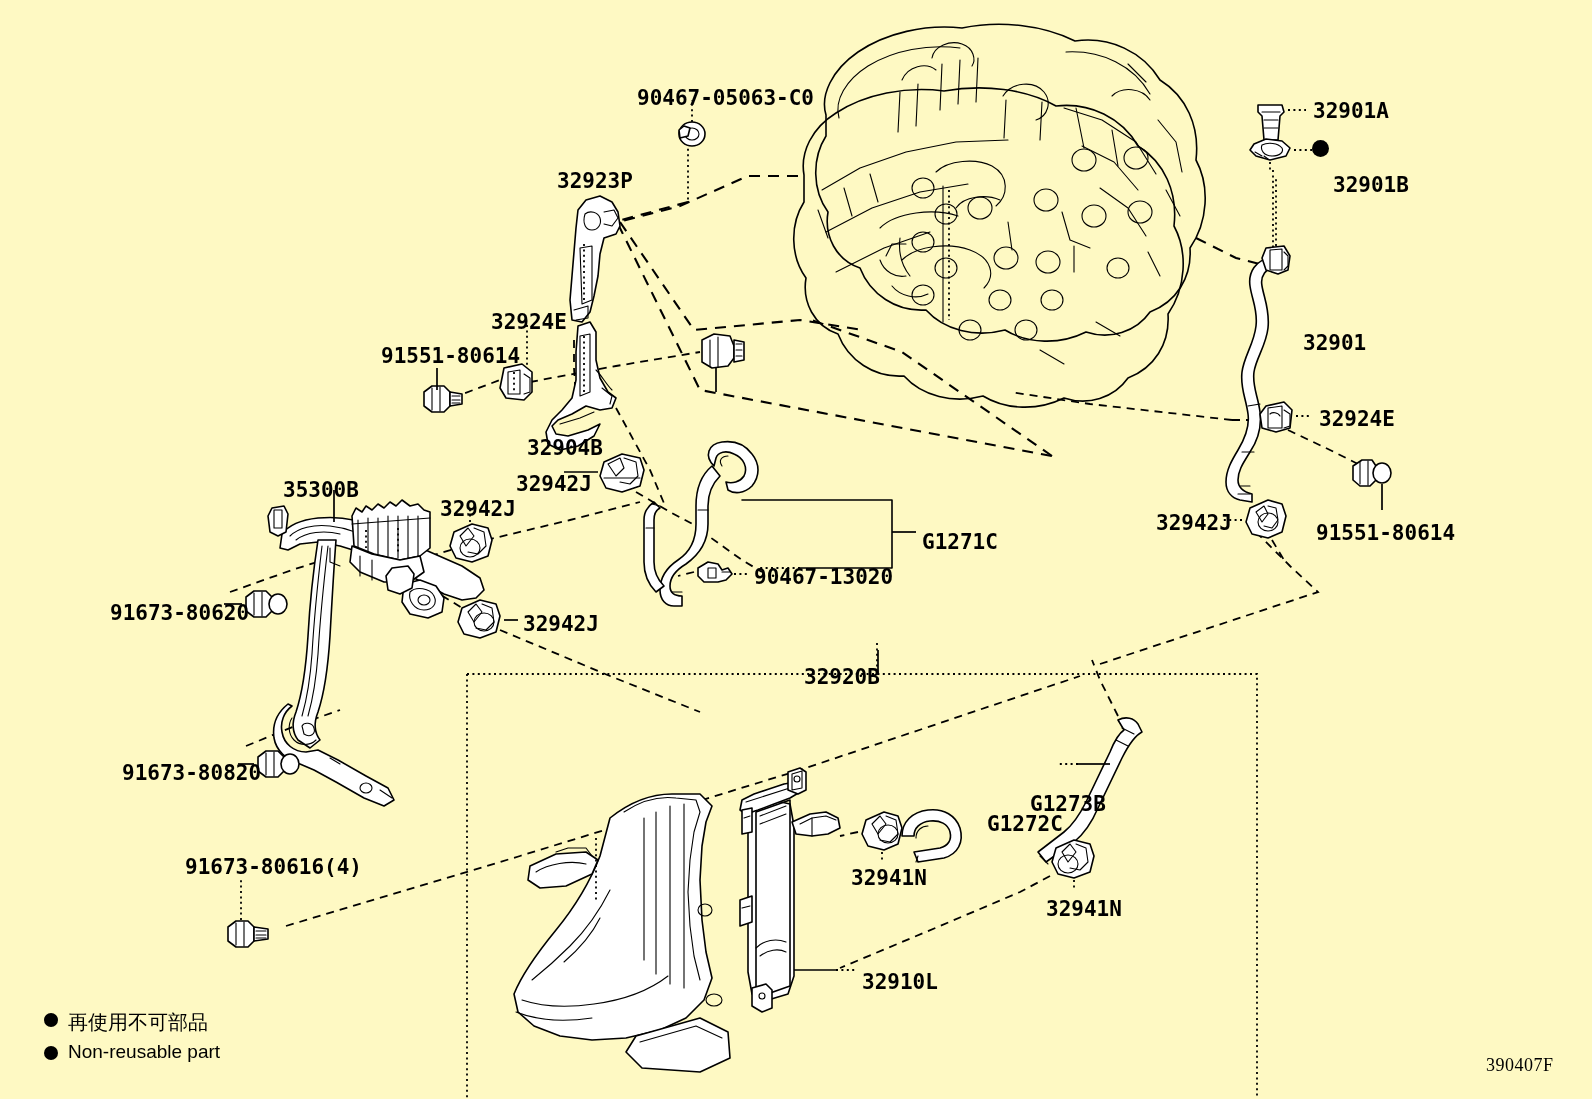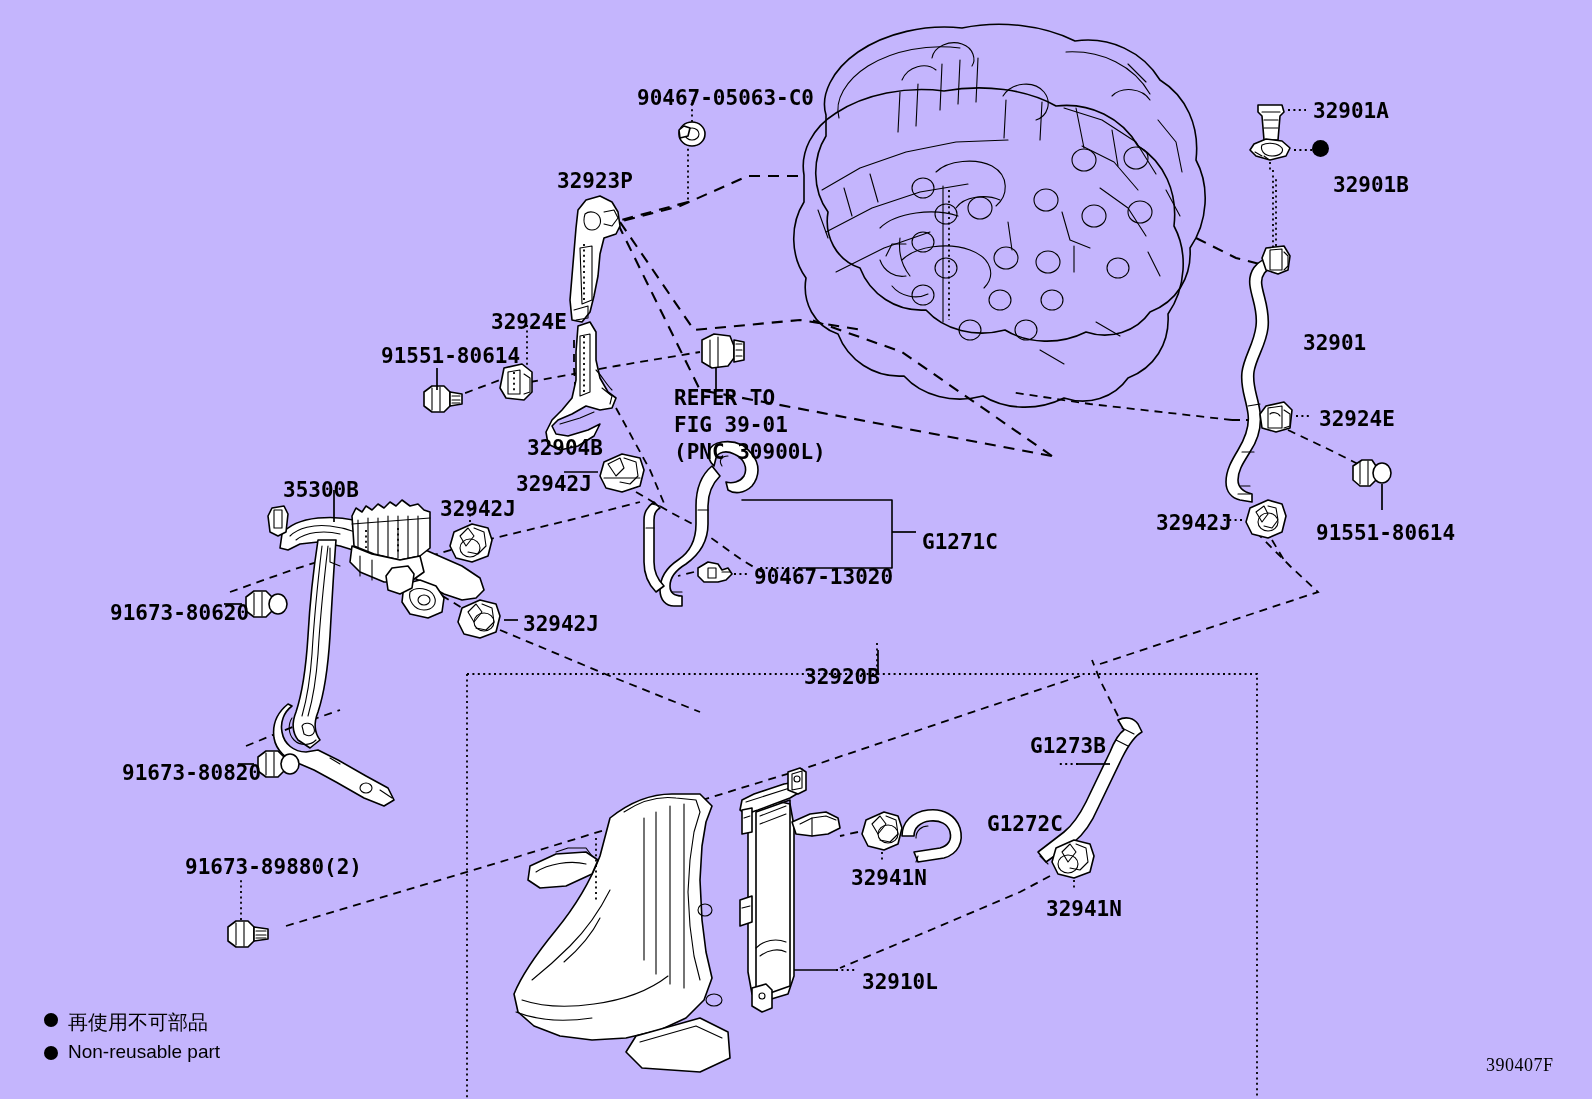--- a/index.html
+++ b/index.html
@@ -5,21 +5,21 @@
 <style>
   html, body {
     margin: 0;
     padding: 0;
     background: #ffffff;
   }
   #root {
     position: relative;
     width: 1592px;
     height: 1099px;
-    background: #c4b5fd;
+    background: #fef9c3;
     font-family: "DejaVu Sans Mono", "Liberation Mono", monospace;
     overflow: hidden;
   }
   svg#canvas {
     position: absolute;
     left: 0; top: 0;
     width: 1592px;
     height: 1099px;
   }
   .lbl {
@@ -576,38 +576,35 @@
       <div class="lbl" style="left: 1319px; top: 407px;">32924E</div>
       <div class="lbl" style="left: 491px; top: 310px;">32924E</div>
       <div class="lbl" style="left: 381px; top: 344px;">91551-80614</div>
       <div class="lbl" style="left: 527px; top: 436px;">32904B</div>
       <div class="lbl" style="left: 516px; top: 472px;">32942J</div>
       <div class="lbl" style="left: 283px; top: 478px; text-align: center;">35300B</div>
       <div class="lbl" style="left: 440px; top: 497px;">32942J</div>
       <div class="lbl" style="left: 523px; top: 612px;">32942J</div>
       <div class="lbl" style="left: 110px; top: 601px;">91673-80620</div>
       <div class="lbl" style="left: 122px; top: 761px;">91673-80820</div>
-      <div class="lbl" style="left: 185px; top: 855px;">91673-89880(2)</div>
+      <div class="lbl" style="left: 185px; top: 855px;">91673-80616(4)</div>
       <div class="lbl" style="left: 922px; top: 530px; text-align: right;">G1271C</div>
       <div class="lbl" style="left: 754px; top: 565px;">90467-13020</div>
       <div class="lbl" style="left: 1156px; top: 511px;">32942J</div>
       <div class="lbl" style="left: 1316px; top: 521px;">91551-80614</div>
       <div class="lbl" style="left: 804px; top: 630px; margin-top: 35px;">32920B</div>
-      <div class="lbl" style="left: 1030px; top: 734px;">G1273B</div>
+      <div class="lbl" style="left: 1030px; top: 792px;">G1273B</div>
       <div class="lbl" style="left: 987px; top: 812px;">G1272C</div>
       <div class="lbl" style="left: 851px; top: 866px;">32941N</div>
       <div class="lbl" style="left: 1046px; top: 897px;">32941N</div>
       <div class="lbl" style="left: 862px; top: 970px;">32910L</div>
     </div>
 
   <div class="bullet-dot" style="left:1312px; top:140px;"></div>
 
-  <div class="lbl multi" id="refer-note" style="left:674px; top:385px;">REFER TO
-FIG 39-01
-(PNC 30900L)</div>
 
   <div class="legend-dot" style="left:44px; top:1013px;"></div>
   <div class="legend" style="left:68px; top:1009px; font-size:20px;">再使用不可部品</div>
   <div class="legend-dot" style="left:44px; top:1046px;"></div>
   <div class="legend" style="left:68px; top:1041px;">Non-reusable part</div>
 
   <div class="figno" style="left:1486px; top:1055px;">390407F</div>
 
 </div>
 

